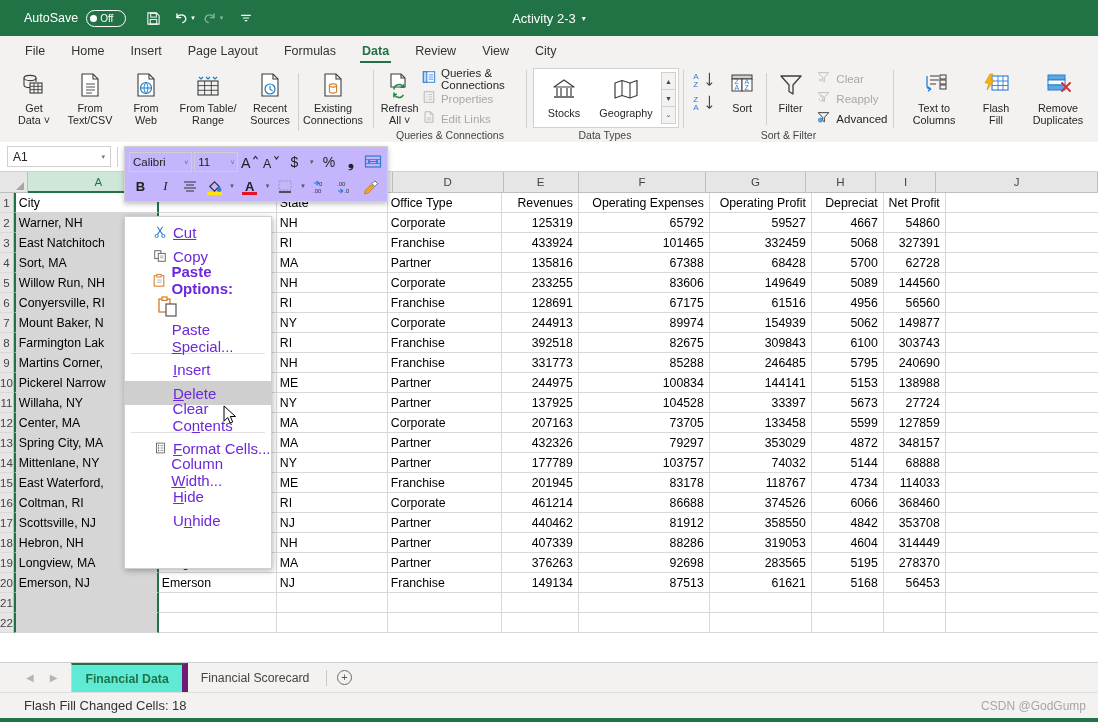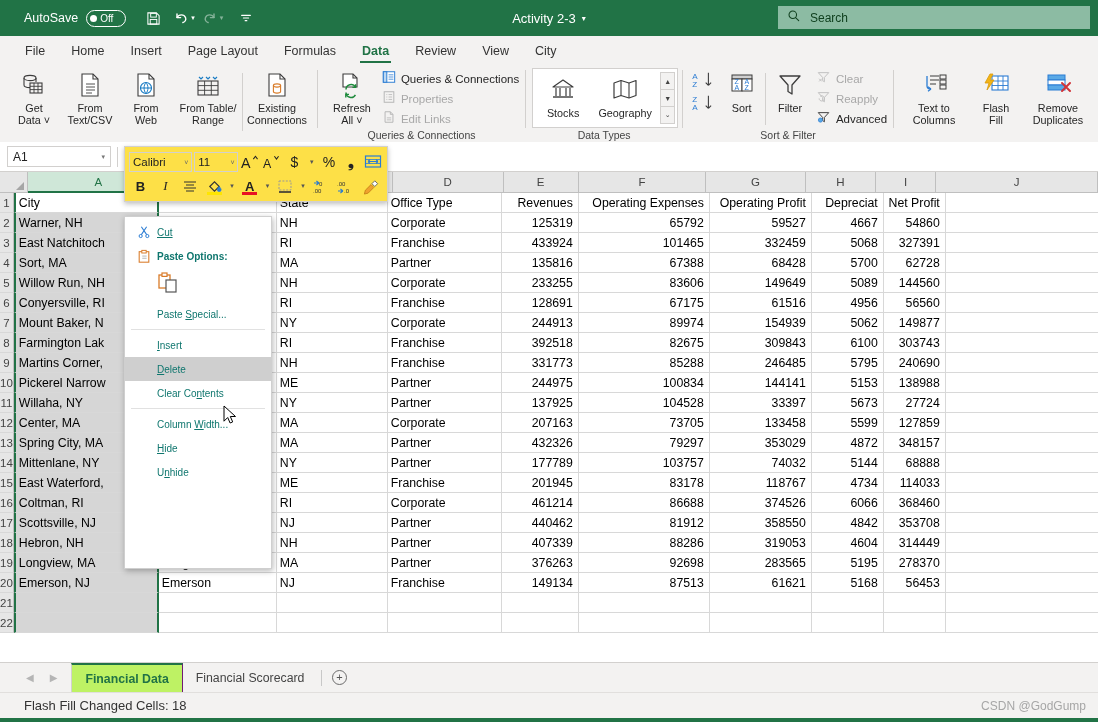--- a/index.html
+++ b/index.html
@@ -145,21 +145,21 @@
   }
   .cell.num { justify-content: flex-end; padding-right: 5px; }
   .cell.colA { background: #d6d6d6; }
   .cell.colA.hdr { background: #ffffff; }
   .colA-leftborder { border-left: 2px solid #217346; }
   .colA-rightborder { border-right: 2px solid #217346; }
 
   
   .minitb {
     position: absolute; left: 124px; top: 146px; width: 264px; height: 56px;
-    background: #fde047; border: 1px solid #d2d0ce;
+    background: #c4b5fd; border: 1px solid #d2d0ce;
     box-shadow: 0 2px 5px rgba(0,0,0,0.25); z-index: 40;
     display: flex; flex-direction: column; padding: 3px 4px;
   }
   .mt-row { display: flex; align-items: center; height: 25px; gap: 2px; }
   .mt-combo {
     border: 1px solid #d2d0ce; height: 20px; display: flex; align-items: center;
     justify-content: space-between; padding: 0 3px; font-size: 11.5px; color: #222;
   }
   .mt-combo .cv { font-size: 7px; color: #666; margin-left: 4px; }
   .mt-btn {
@@ -170,22 +170,22 @@
   .underbar { position: absolute; bottom: 2px; left: 3px; right: 3px; height: 3px; }
 
   
   .ctxmenu {
     position: absolute; left: 124px; top: 216px; width: 148px; height: 353px;
     background: #ffffff; border: 1px solid #cfcfcf;
     box-shadow: 1px 2px 6px rgba(0,0,0,0.28); z-index: 60;
     padding: 3px 0;
   }
   .ctxitem {
-    height: 24px; display: flex; align-items: center; padding-left: 6px;
-    font-size: 10px; color: #0f766e;
+    height: 24px; display: flex; align-items: center; padding-left: 22px;
+    font-size: 15px; color: #6d28d9;
   }
   .ctxitem.hl { background: #cfcfcf; }
   .ctxitem .ci { width: 26px; display: flex; align-items: center; justify-content: center; }
   .ctxitem.bold { font-weight: 700; }
   .ctxdiv { height: 1px; background: #e1e1e1; margin: 3px 6px; }
   .pasteicon-row { height: 34px; display: flex; align-items: center; padding-left: 32px; }
   .u { text-decoration: underline; }
   .cursor-arrow { position: absolute; left: 223px; top: 405px; z-index: 70; }
 
   
@@ -193,22 +193,22 @@
     position: absolute; left: 0; top: 662px; width: 1098px; height: 30px;
     background: #f3f2f1; border-top: 1px solid #d2d0ce;
     display: flex; align-items: center;
   }
   .navarrows { display: flex; gap: 16px; margin-left: 26px; color: #b5b5b5; font-size: 10px; }
   .stab {
     height: 29px; display: flex; align-items: center; padding: 0 13px;
     font-size: 12.3px; color: #444444;
   }
   .stab.active {
-    background: #bef264; color: #217346; font-weight: 700;
-    border-top: 2px solid #217346; border-left: 1px solid #d2d0ce; border-right: 1px solid #701a75;
+    background: #5eead4; color: #217346; font-weight: 700;
+    border-top: 2px solid #217346; border-left: 1px solid #d2d0ce; border-right: 6px solid #701a75;
   }
   .stab-sep { width: 1px; height: 16px; background: #c8c8c8; margin: 0 4px; }
   .addsheet {
     width: 26px; height: 26px; display: flex; align-items: center; justify-content: center;
     color: #555; font-size: 12px;
   }
   .addsheet .circ {
     width: 15px; height: 15px; border: 1px solid #6b6b6b; border-radius: 50%;
     display: flex; align-items: center; justify-content: center; font-size: 11px; line-height: 1;
   }
@@ -263,29 +263,20 @@
       </span>
       <span class="qat-caret" style="opacity:.45">▾</span>
       <span class="qat-btn" style="margin-left:8px">
         <svg width="14" height="14" viewBox="0 0 16 16">
             <path d="M3 5h10M5 8h6M7 11h2" stroke="#fff" stroke-width="1.2" stroke-linecap="round" fill="none"></path>
           </svg>
       </span>
     </div>
     <div class="doc-title">
       <span>Activity 2-3</span><span class="caret">▾</span>
-    </div>
-    <div class="searchbar">
-      <span>
-        <svg width="14" height="14" viewBox="0 0 16 16">
-            <circle cx="6.6" cy="6.6" r="4.3" fill="none" stroke="#10401f" stroke-width="1.2"></circle>
-            <path d="M9.8 9.8L13.4 13.4" stroke="#10401f" stroke-width="1.2" stroke-linecap="round"></path>
-          </svg>
-      </span>
-      <span class="stext">Search</span>
     </div>
   </div>
 
   <div class="tabstrip">
     <div class="tab">File</div>
     <div class="tab">Home</div>
     <div class="tab">Insert</div>
     <div class="tab">Page Layout</div>
     <div class="tab">Formulas</div>
     <div class="tab active">Data</div>
@@ -337,20 +328,32 @@
         <div class="bigbtn w72">
           <span class="ico">
             <svg width="30" height="28" viewBox="0 0 30 28">
                 <path d="M6 6l2 2 2-2M13 6l2 2 2-2M20 6l2 2 2-2" stroke="#1a7cc4" stroke-width="1.2" fill="none"></path>
                 <rect x="5" y="10" width="20" height="14" fill="none" stroke="#3c3c3c" stroke-width="1.1"></rect>
                 <path d="M5 14.6h20M5 19.3h20M11.6 10v14M18.3 10v14" stroke="#3c3c3c" stroke-width=".9"></path>
               </svg>
           </span>
           <span class="lbl" style="white-space:pre-line">From Table/
 Range</span>
+        </div>
+        <div class="bigbtn">
+          <span class="ico">
+            <svg width="26" height="28" viewBox="0 0 26 28">
+                <path d="M5 3h11l5 5v17H5z" fill="#fff" stroke="#3c3c3c" stroke-width="1.1"></path>
+                <path d="M16 3v5h5" fill="none" stroke="#3c3c3c" stroke-width="1.1"></path>
+                <circle cx="13" cy="18" r="5" fill="#fff" stroke="#1a7cc4" stroke-width="1.2"></circle>
+                <path d="M13 15v3.2l2.2 1.4" stroke="#1a7cc4" stroke-width="1.1" fill="none" stroke-linecap="round"></path>
+              </svg>
+          </span>
+          <span class="lbl" style="white-space:pre-line">Recent
+Sources</span>
         </div>
         <div class="rsep"></div>
         <div class="bigbtn w72">
           <span class="ico">
             <svg width="26" height="28" viewBox="0 0 26 28">
                 <path d="M5 3h11l5 5v17H5z" fill="#fff" stroke="#3c3c3c" stroke-width="1.1"></path>
                 <path d="M16 3v5h5" fill="none" stroke="#3c3c3c" stroke-width="1.1"></path>
                 <ellipse cx="13" cy="14.5" rx="3.6" ry="1.6" fill="none" stroke="#d97b28" stroke-width="1.1"></ellipse>
                 <path d="M9.4 14.5v6c0 .9 1.6 1.6 3.6 1.6s3.6-.7 3.6-1.6v-6" fill="none" stroke="#d97b28" stroke-width="1.1"></path>
               </svg>
@@ -987,20 +990,30 @@
     <div class="ctxitem">
       <span class="ci">
         <svg width="14" height="14" viewBox="0 0 16 16">
             <path d="M5 2l6 9M11 2L5 11" stroke="#2b7cd3" stroke-width="1.2" fill="none"></path>
             <circle cx="4.2" cy="12.6" r="1.8" fill="none" stroke="#2b7cd3" stroke-width="1.1"></circle>
             <circle cx="11.8" cy="12.6" r="1.8" fill="none" stroke="#2b7cd3" stroke-width="1.1"></circle>
           </svg>
       </span>
       <span><span class="u">Cut</span></span>
     </div>
+    <div class="ctxitem">
+      <span class="ci">
+        <svg width="14" height="14" viewBox="0 0 16 16">
+            <rect x="2" y="2" width="7" height="9" fill="#fff" stroke="#555" stroke-width="1"></rect>
+            <rect x="6" y="5" width="8" height="9" fill="#fff" stroke="#555" stroke-width="1"></rect>
+            <path d="M8 8h4M8 10h4" stroke="#888" stroke-width=".8"></path>
+          </svg>
+      </span>
+      <span>Copy</span>
+    </div>
     <div class="ctxitem bold">
       <span class="ci">
         <svg width="14" height="15" viewBox="0 0 16 17">
             <rect x="2.5" y="3" width="11" height="12" fill="#fff" stroke="#d97b28" stroke-width="1.2"></rect>
             <rect x="5.5" y="1.5" width="5" height="3" fill="#fff" stroke="#d97b28" stroke-width="1.1"></rect>
             <path d="M6 8h5M6 10.5h5" stroke="#999" stroke-width=".8"></path>
           </svg>
       </span>
       <span>Paste Options:</span>
     </div>
@@ -1025,20 +1038,32 @@
     <div class="ctxitem hl">
       <span class="ci"></span>
       <span><span class="u">D</span>elete</span>
     </div>
     <div class="ctxitem">
       <span class="ci"></span>
       <span>Clear Co<span class="u">n</span>tents</span>
     </div>
     <div class="ctxdiv"></div>
     <div class="ctxitem">
+      <span class="ci">
+        <svg width="13" height="14" viewBox="0 0 16 16">
+            <rect x="3" y="2" width="10" height="12" fill="none" stroke="#555" stroke-width="1"></rect>
+            <circle cx="5.6" cy="5" r=".9" fill="#555"></circle>
+            <circle cx="5.6" cy="8" r=".9" fill="#555"></circle>
+            <circle cx="5.6" cy="11" r=".9" fill="#555"></circle>
+            <path d="M8 5h3.2M8 8h3.2M8 11h3.2" stroke="#555" stroke-width=".8"></path>
+          </svg>
+      </span>
+      <span><span class="u">F</span>ormat Cells...</span>
+    </div>
+    <div class="ctxitem">
       <span class="ci"></span>
       <span>Column <span class="u">W</span>idth...</span>
     </div>
     <div class="ctxitem">
       <span class="ci"></span>
       <span><span class="u">H</span>ide</span>
     </div>
     <div class="ctxitem">
       <span class="ci"></span>
       <span>U<span class="u">n</span>hide</span>

